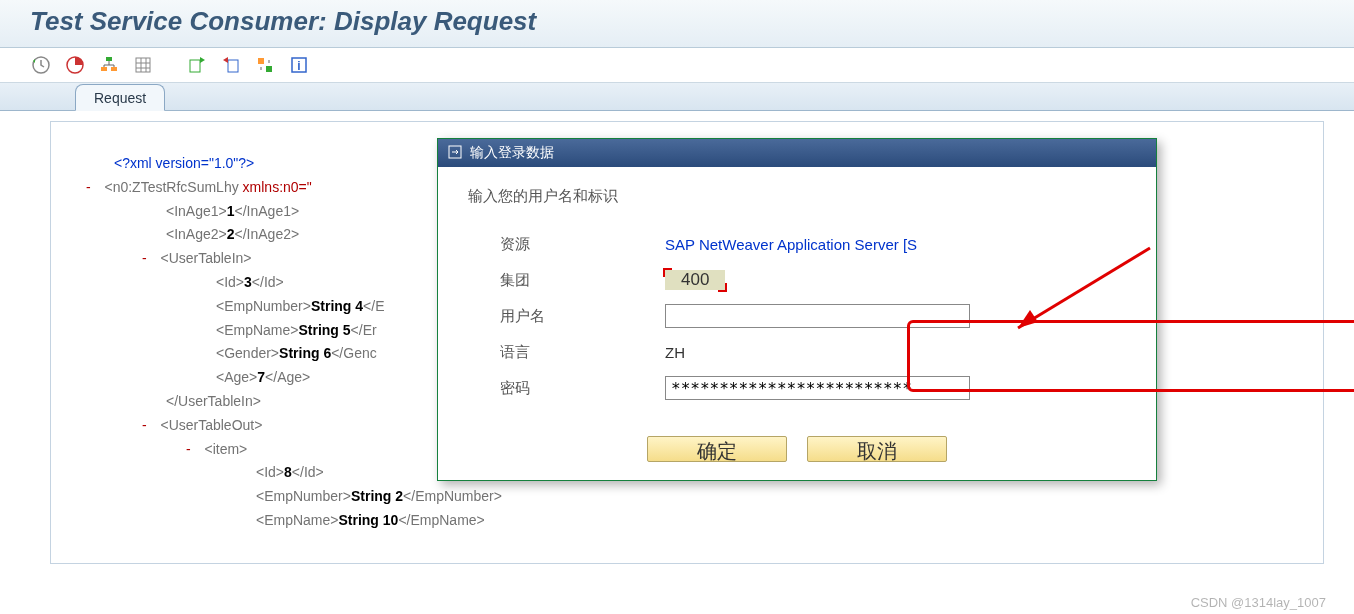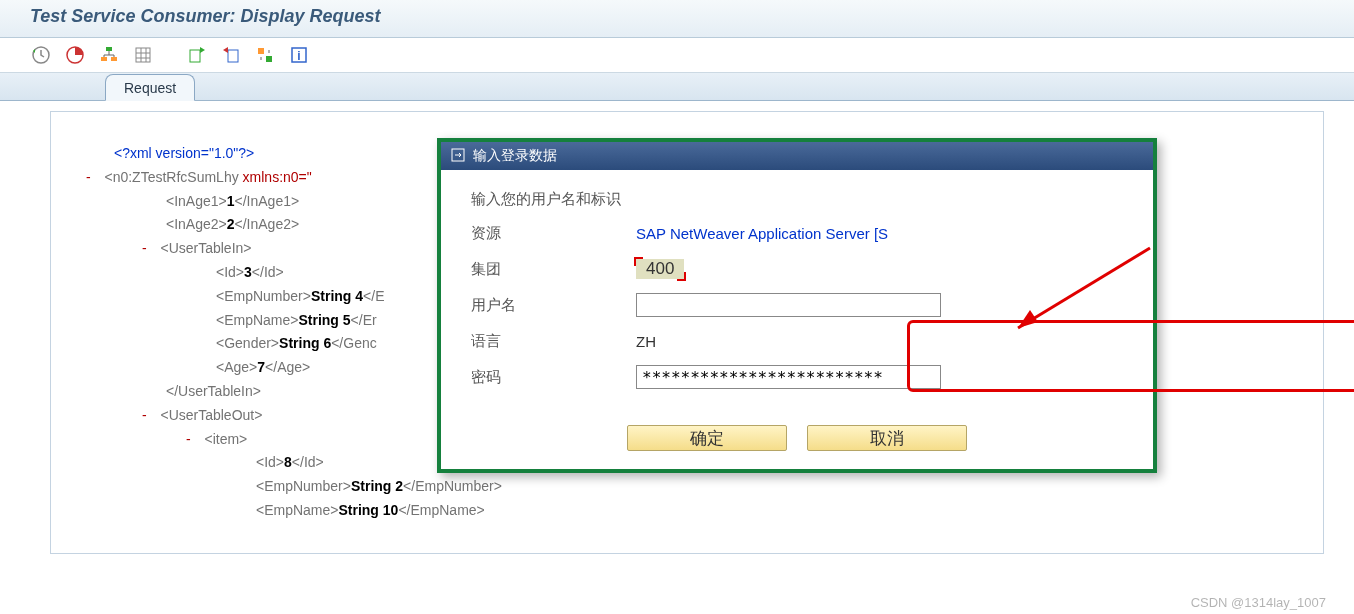--- a/index.html
+++ b/index.html
@@ -15,40 +15,40 @@
   }
   .titlebar {
     background: linear-gradient(#f5f9fb, #e5eef5);
     border-bottom: 1px solid #b8cbd9;
     padding: 6px 14px 10px 30px;
   }
   .titlebar h1 {
     margin: 0;
     font-style: italic;
     font-weight: bold;
-    font-size: 18px;
+    font-size: 26px;
     color: #3a5a7a;
   }
   .toolbar {
     padding: 6px 30px;
     display: flex;
     gap: 12px;
     border-bottom: 1px solid #ccd9e3;
   }
   .toolbar span {
     display: inline-flex;
     align-items: center;
     justify-content: center;
     width: 22px;
     height: 22px;
     cursor: pointer;
   }
   .toolbar svg { width: 20px; height: 20px; }
   .tab-area {
-    padding-left: 105px;
+    padding-left: 75px;
     background: linear-gradient(#e8f0f7,#d8e5f0);
     border-bottom: 1px solid #9db6cc;
   }
   .tabs {
     display: flex;
     gap: 2px;
     position: relative;
     top: 1px;
   }
   .tab {
@@ -89,50 +89,50 @@
   .i3 { padding-left: 130px; }
   .i4 { padding-left: 170px; }
 
   
   .dialog {
     position: absolute;
     left: 437px;
     top: 138px;
     width: 720px;
     background: #fff;
-    border: 4px solid #15803d;
+    border: 1px solid #15803d;
     box-shadow: 4px 4px 10px rgba(0,0,0,.3);
   }
   .dlg-title {
     background: linear-gradient(#4a6a9a, #2b4b7b);
     color: #fff;
     padding: 5px 10px;
     font-size: 14px;
     display: flex;
     align-items: center;
     gap: 8px;
   }
   .dlg-body {
     padding: 20px 30px 18px 30px;
     font-family: "Microsoft YaHei", Arial, sans-serif;
     font-size: 15px;
     color: #333;
   }
-  .dlg-intro { margin-bottom: 10px; color:#555; }
+  .dlg-intro { margin-bottom: 24px; color:#555; }
   .dlg-row {
     display: flex;
     align-items: center;
     margin-bottom: 8px;
     height: 28px;
   }
-  .dlg-label { width: 165px; color:#555; }
+  .dlg-label { width: 165px; color:#555;margin-left:32px; }
   .dlg-link { color: #0033cc; text-align: right; }
   .dlg-field-400 {
     display:inline-block;
-    padding:0 10px;
+    padding:0 16px;
     background:#e0e0c0;
     font-size:17px;
     color:#333;
     position:relative;
   }
   .dlg-field-400::before,
   .dlg-field-400::after{content:"";position:absolute;width:7px;height:7px;border:2px solid #d00;}
   .dlg-field-400::before{left:-2px;top:-2px;border-right:none;border-bottom:none;}
   .dlg-field-400::after{right:-2px;bottom:-2px;border-left:none;border-top:none;}
   .dlg-input {
@@ -153,27 +153,27 @@
     position: absolute;
     pointer-events:none;
   }
   .dlg-btns {
     display: flex;
     gap: 20px;
     justify-content: center;
     margin-top: 34px;
   }
   .dlg-btn {
-    width: 160px;
+    width: 140px;
     height: 26px;
     background: linear-gradient(#fff4c6, #f5dd8a);
     border: 1px solid #b5a566;
     border-radius: 2px;
     cursor: pointer;
-    font-size: 17px;
+    font-size: 20px;
     color:#333;
   }
   .watermark{
     position:absolute;
     right:28px;
     bottom:4px;
     font-size:13px;
     color:rgba(0,0,0,.3);
   }
 </style>

